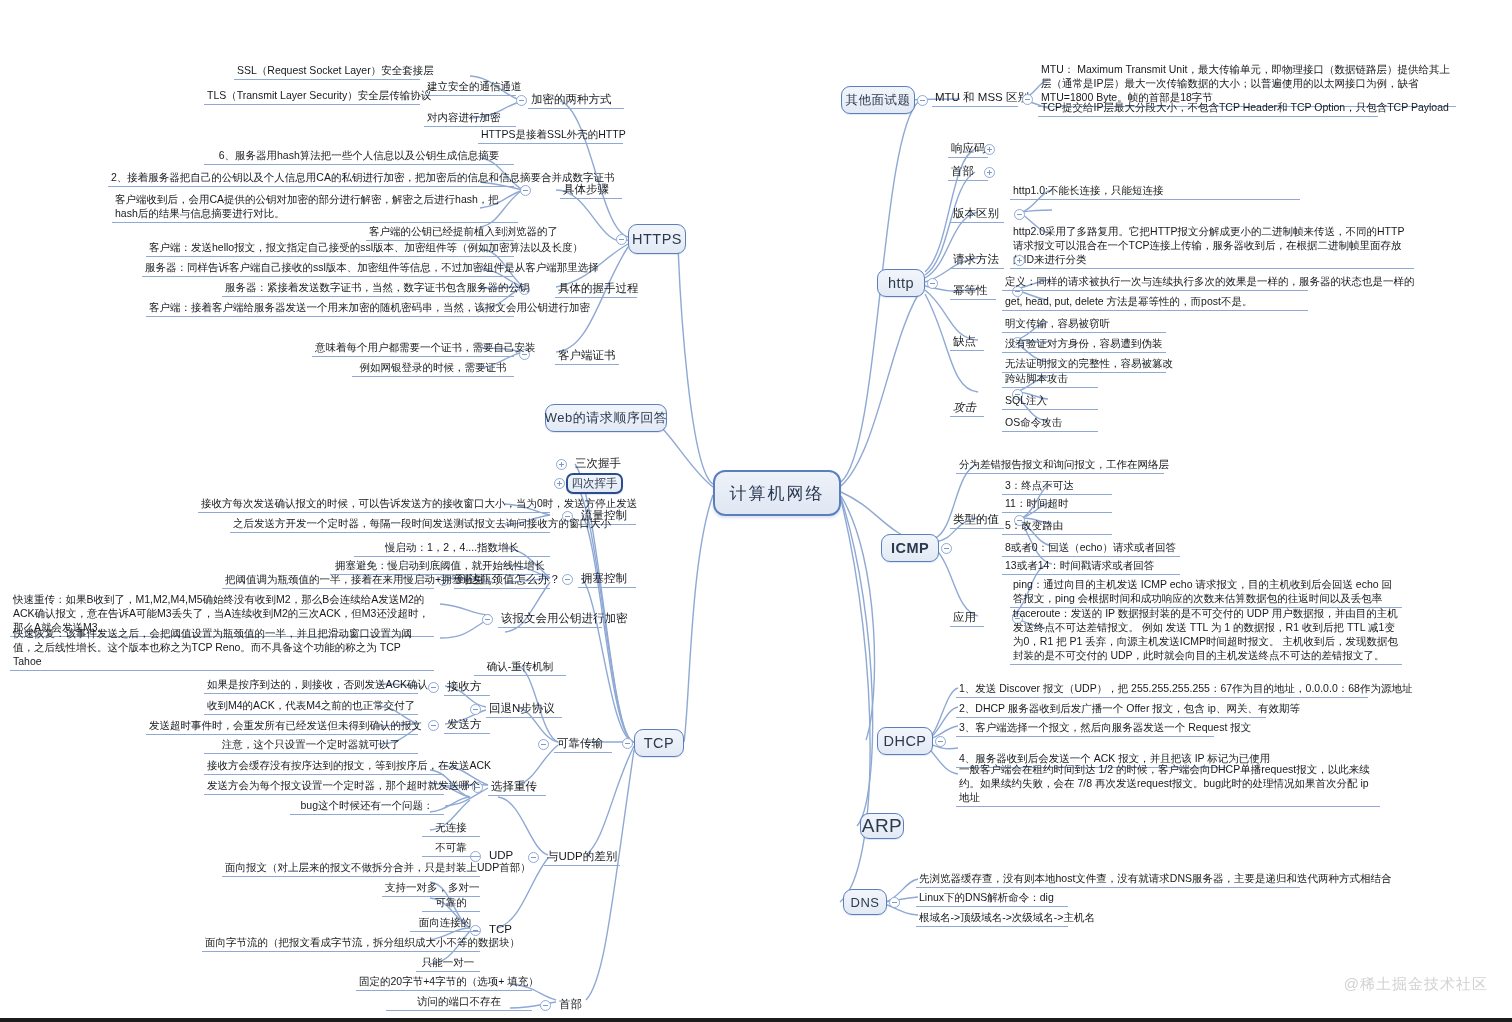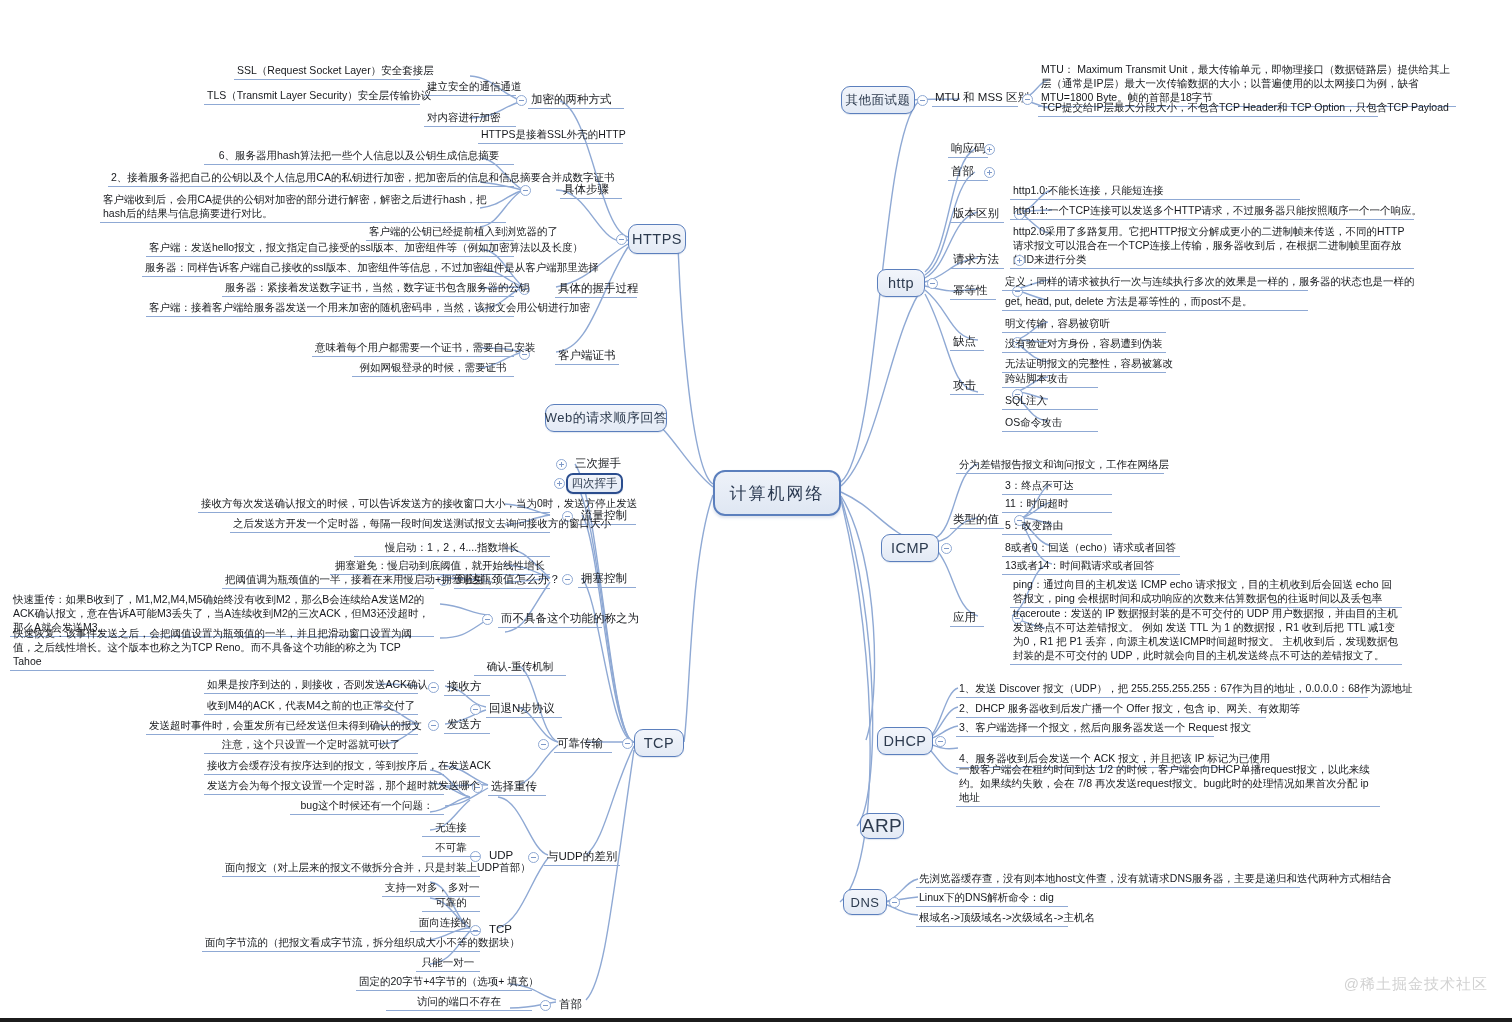--- a/index.html
+++ b/index.html
@@ -238,21 +238,21 @@
   <div class="txt" style="left:234px;top:63px;width:186px;text-align:center;">SSL（Request Socket Layer）安全套接层</div>
   <div class="txt" style="left:204px;top:88px;width:216px;text-align:center;">TLS（Transmit Layer Security）安全层传输协议</div>
 
   <div class="txt" style="left:478px;top:127px;width:145px;text-align:center;">HTTPS是接着SSL外壳的HTTP</div>
 
   <div class="txt cat" style="left:560px;top:182px;width:62px;">具体步骤</div>
   <div class="tog" style="left:520px;top:185px;"></div>
 
   <div class="txt" style="left:204px;top:148px;width:310px;text-align:center;">6、服务器用hash算法把一些个人信息以及公钥生成信息摘要</div>
   <div class="txt" style="left:108px;top:170px;width:406px;text-align:center;">2、接着服务器把自己的公钥以及个人信息用CA的私钥进行加密，把加密后的信息和信息摘要合并成数字证书</div>
-  <div class="txt wrap" style="left:100px;top:192px;width:406px;">客户端收到后，会用CA提供的公钥对加密的部分进行解密，解密之后进行hash，把hash后的结果与信息摘要进行对比。</div>
+  <div class="txt wrap" style="left:112px;top:192px;width:406px;">客户端收到后，会用CA提供的公钥对加密的部分进行解密，解密之后进行hash，把hash后的结果与信息摘要进行对比。</div>
   <div class="txt" style="left:366px;top:224px;width:148px;text-align:center;">客户端的公钥已经提前植入到浏览器的了</div>
 
   <div class="txt cat" style="left:555px;top:281px;width:82px;">具体的握手过程</div>
   <div class="tog" style="left:519px;top:284px;"></div>
 
   <div class="txt" style="left:146px;top:240px;width:368px;text-align:center;">客户端：发送hello报文，报文指定自己接受的ssl版本、加密组件等（例如加密算法以及长度）</div>
   <div class="txt" style="left:142px;top:260px;width:372px;text-align:center;">服务器：同样告诉客户端自己接收的ssl版本、加密组件等信息，不过加密组件是从客户端那里选择</div>
   <div class="txt" style="left:222px;top:280px;width:292px;text-align:center;">服务器：紧接着发送数字证书，当然，数字证书包含服务器的公钥</div>
   <div class="txt" style="left:146px;top:300px;width:368px;text-align:center;">客户端：接着客户端给服务器发送一个用来加密的随机密码串，当然，该报文会用公钥进行加密</div>
 
@@ -288,21 +288,21 @@
   <div class="txt cat" style="left:578px;top:571px;width:58px;">拥塞控制</div>
   <div class="tog" style="left:562px;top:574px;"></div>
 
   <div class="txt" style="left:354px;top:540px;width:196px;text-align:center;">慢启动：1，2，4....指数增长</div>
   <div class="txt" style="left:330px;top:558px;width:220px;text-align:center;">拥塞避免：慢启动到底阈值，就开始线性增长</div>
 
   <div class="txt cat" style="left:454px;top:572px;width:96px;text-align:center;">到达瓶颈值怎么办？</div>
   <div class="tog" style="left:438px;top:575px;"></div>
   <div class="txt" style="left:222px;top:572px;width:212px;text-align:center;">把阈值调为瓶颈值的一半，接着在来用慢启动+拥塞避免</div>
 
-  <div class="txt cat" style="left:498px;top:611px;width:104px;">而不具备这个功能的称之为</div>
+  <div class="txt cat" style="left:498px;top:611px;width:104px;">该报文会用公钥进行加密</div>
   <div class="tog" style="left:482px;top:614px;"></div>
 
   <div class="txt wrap" style="left:10px;top:592px;width:424px;">快速重传：如果B收到了，M1,M2,M4,M5确始终没有收到M2，那么B会连续给A发送M2的ACK确认报文，意在告诉A可能M3丢失了，当A连续收到M2的三次ACK，但M3还没超时，那么A就会发送M3。</div>
   <div class="txt wrap" style="left:10px;top:626px;width:424px;">快速恢复：该事件发送之后，会把阈值设置为瓶颈值的一半，并且把滑动窗口设置为阈值，之后线性增长。这个版本也称之为TCP Reno。而不具备这个功能的称之为 TCP Tahoe</div>
 
   <div class="txt cat" style="left:554px;top:736px;width:58px;">可靠传输</div>
   <div class="tog" style="left:538px;top:739px;"></div>
 
   <div class="txt" style="left:474px;top:659px;width:92px;text-align:center;">确认-重传机制</div>
 
@@ -368,44 +368,43 @@
   <div class="txt cat" style="left:948px;top:141px;width:40px;">响应码</div>
   <div class="tog plus" style="left:984px;top:144px;"></div>
 
   <div class="txt cat" style="left:948px;top:164px;width:40px;">首部</div>
   <div class="tog plus" style="left:984px;top:167px;"></div>
 
   <div class="txt cat" style="left:950px;top:206px;width:54px;">版本区别</div>
   <div class="tog" style="left:1014px;top:209px;"></div>
 
   <div class="txt" style="left:1010px;top:183px;width:290px;">http1.0:不能长连接，只能短连接</div>
-  <div class="txt" style="left:1010px;top:203px;width:404px;">http1.1:一个TCP连接可以发送多个HTTP请求，不过服务器只能按照顺序一个一个响应。</div>
   <div class="txt wrap" style="left:1010px;top:224px;width:404px;">http2.0采用了多路复用。它把HTTP报文分解成更小的二进制帧来传送，不同的HTTP请求报文可以混合在一个TCP连接上传输，服务器收到后，在根据二进制帧里面存放的ID来进行分类</div>
 
   <div class="txt cat" style="left:950px;top:252px;width:54px;">请求方法</div>
   <div class="tog plus" style="left:1014px;top:255px;"></div>
 
   <div class="txt cat" style="left:950px;top:283px;width:46px;">幂等性</div>
   <div class="tog" style="left:1012px;top:286px;"></div>
   <div class="txt" style="left:1002px;top:274px;width:306px;">定义：同样的请求被执行一次与连续执行多次的效果是一样的，服务器的状态也是一样的</div>
   <div class="txt" style="left:1002px;top:294px;width:306px;">get, head, put, delete 方法是幂等性的，而post不是。</div>
 
   <div class="txt cat" style="left:950px;top:334px;width:34px;">缺点</div>
   <div class="tog" style="left:1012px;top:337px;"></div>
   <div class="txt" style="left:1002px;top:316px;width:164px;">明文传输，容易被窃听</div>
   <div class="txt" style="left:1002px;top:336px;width:164px;">没有验证对方身份，容易遭到伪装</div>
   <div class="txt" style="left:1002px;top:356px;width:164px;">无法证明报文的完整性，容易被篡改</div>
 
-  <div class="txt cat" style="left:950px;top:378px;width:34px;">攻击</div>
+  <div class="txt cat" style="left:950px;top:400px;width:34px;font-style:italic;">攻击</div>
   <div class="tog" style="left:1012px;top:389px;"></div>
   <div class="txt" style="left:1002px;top:371px;width:96px;">跨站脚本攻击</div>
   <div class="txt" style="left:1002px;top:393px;width:96px;">SQL注入</div>
   <div class="txt" style="left:1002px;top:415px;width:96px;">OS命令攻击</div>
 
-  <div class="node lvl1" style="left:881px;top:534px;width:58px;height:28px;">
+  <div class="node lvl1" style="left:881px;top:534px;width:58px;height:28px;font-weight:bold;">
     <span>ICMP</span>
   </div>
   <div class="tog" style="left:941px;top:543px;"></div>
 
   <div class="txt" style="left:956px;top:457px;width:208px;">分为差错报告报文和询问报文，工作在网络层</div>
 
   <div class="txt cat" style="left:950px;top:512px;width:54px;">类型的值</div>
   <div class="tog" style="left:1014px;top:515px;"></div>
   <div class="txt" style="left:1002px;top:478px;width:110px;">3：终点不可达</div>
   <div class="txt" style="left:1002px;top:496px;width:110px;">11：时间超时</div>

